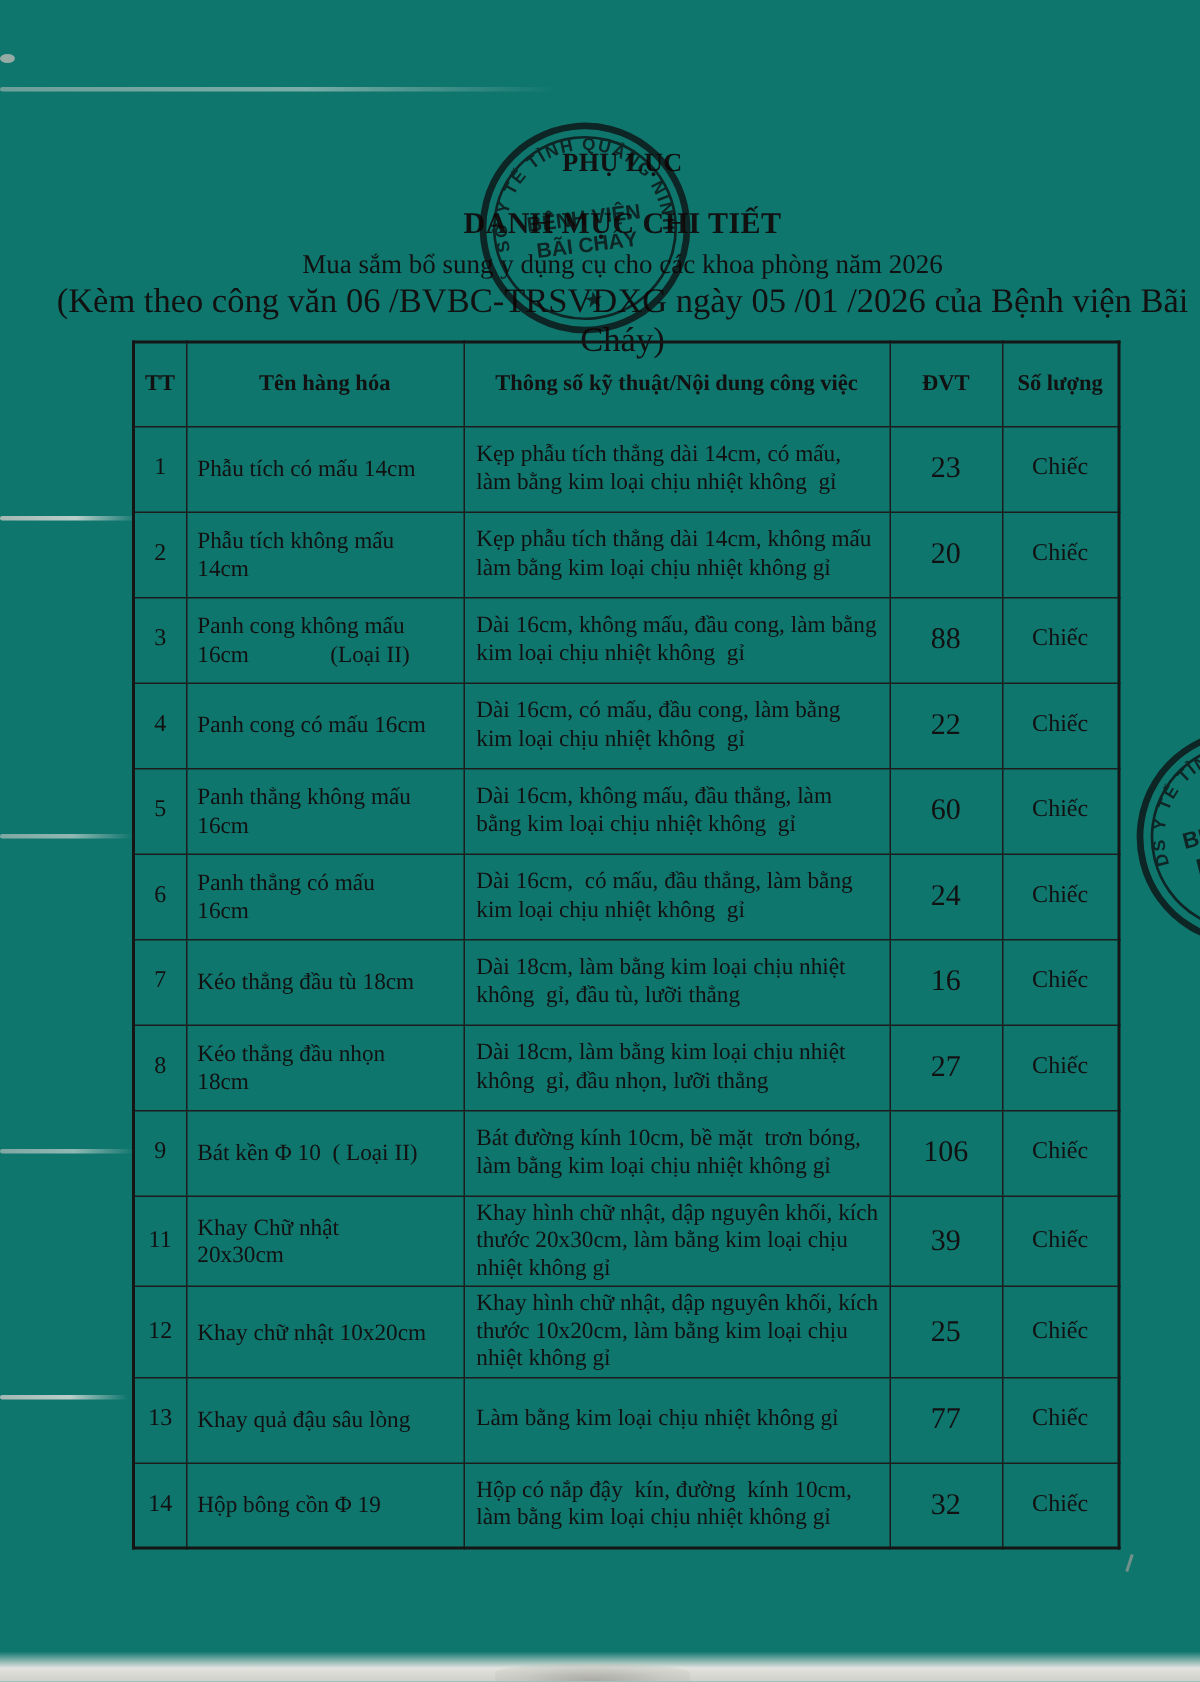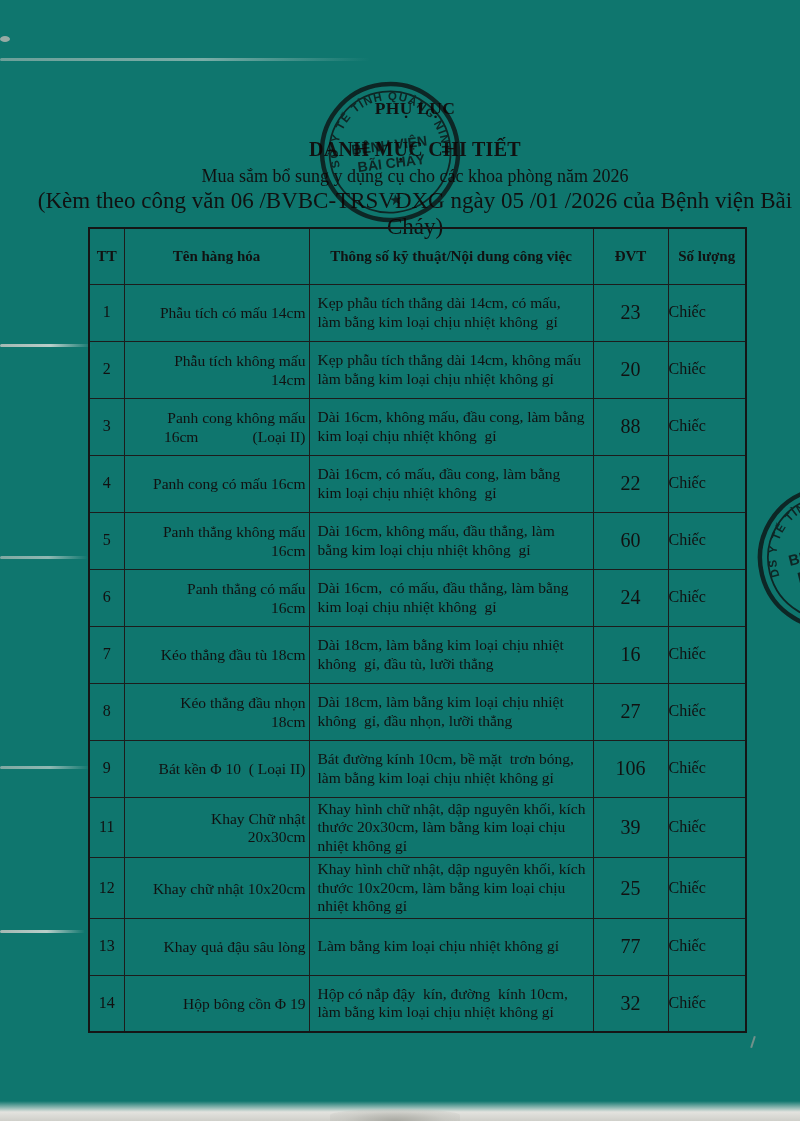--- a/index.html
+++ b/index.html
@@ -22,24 +22,24 @@
   table { width:100%; border-collapse:collapse; table-layout:fixed; }
   col.c-tt{width:35px;} col.c-name{width:185px;} col.c-spec{width:284px;}
   col.c-qty{width:75px;} col.c-unit{width:78px;}
   th,td { border:1.6px solid #1c1c1c; vertical-align:middle; }
   table { border:2.2px solid #151515; }
   thead tr { height:56px; }
   th { font-size:15px; font-weight:bold; text-align:center; padding:2px 2px; white-space:nowrap; overflow:hidden; }
   tbody tr { height:57px; }
   td { font-size:15.5px; line-height:18.5px; }
   td.cell-tt { text-align:center; font-size:16px; }
-  td.cell-name { text-align:right; padding:4px 3px 2px 7px; white-space:pre-wrap; }
+  td.cell-name { text-align:left; padding:4px 3px 2px 7px; white-space:pre-wrap; }
   td.cell-spec { text-align:left; padding:2px 5px 2px 8px; white-space:pre-wrap;margin-top:40px; }
   td.cell-qty { text-align:center; font-size:20px; }
-  td.cell-unit { text-align:left; font-size:16px;margin-left:47px; }
+  td.cell-unit { text-align:center; font-size:16px;margin-left:47px; }
 
   
   .stamp { position:absolute; mix-blend-mode:multiply; opacity:.88; pointer-events:none; }
   .stamp-main { left:310px; top:72px; width:160px; height:160px; transform:rotate(-7deg); }
   .stamp-side { left:748px; top:476px; width:164px; height:164px; transform:rotate(-14deg); }
   .stamp text { font-family:"Liberation Sans","DejaVu Sans",sans-serif; fill:#cf3a3d; font-weight:bold; }
 
   
   .artifact { position:absolute; pointer-events:none; }
   .streak { height:3px; background:linear-gradient(90deg,#c9c9c4,#e4e4e0 55%,rgba(240,240,236,0)); border-radius:2px; opacity:.8; }

